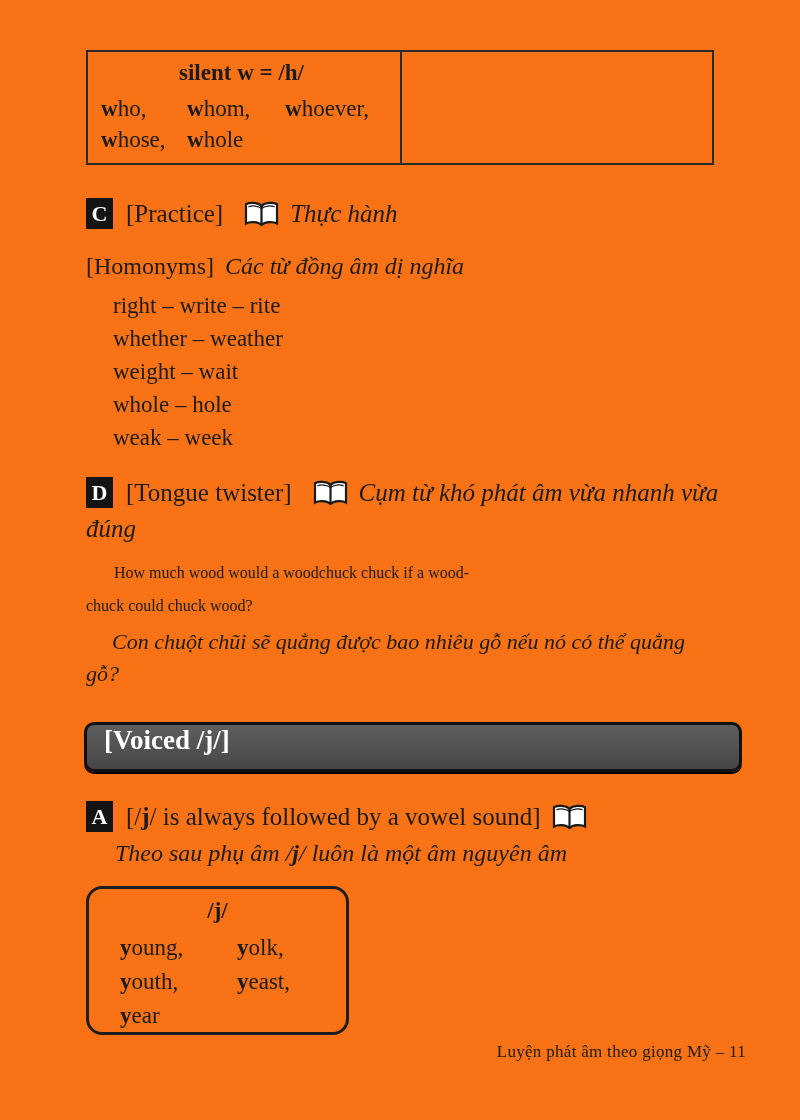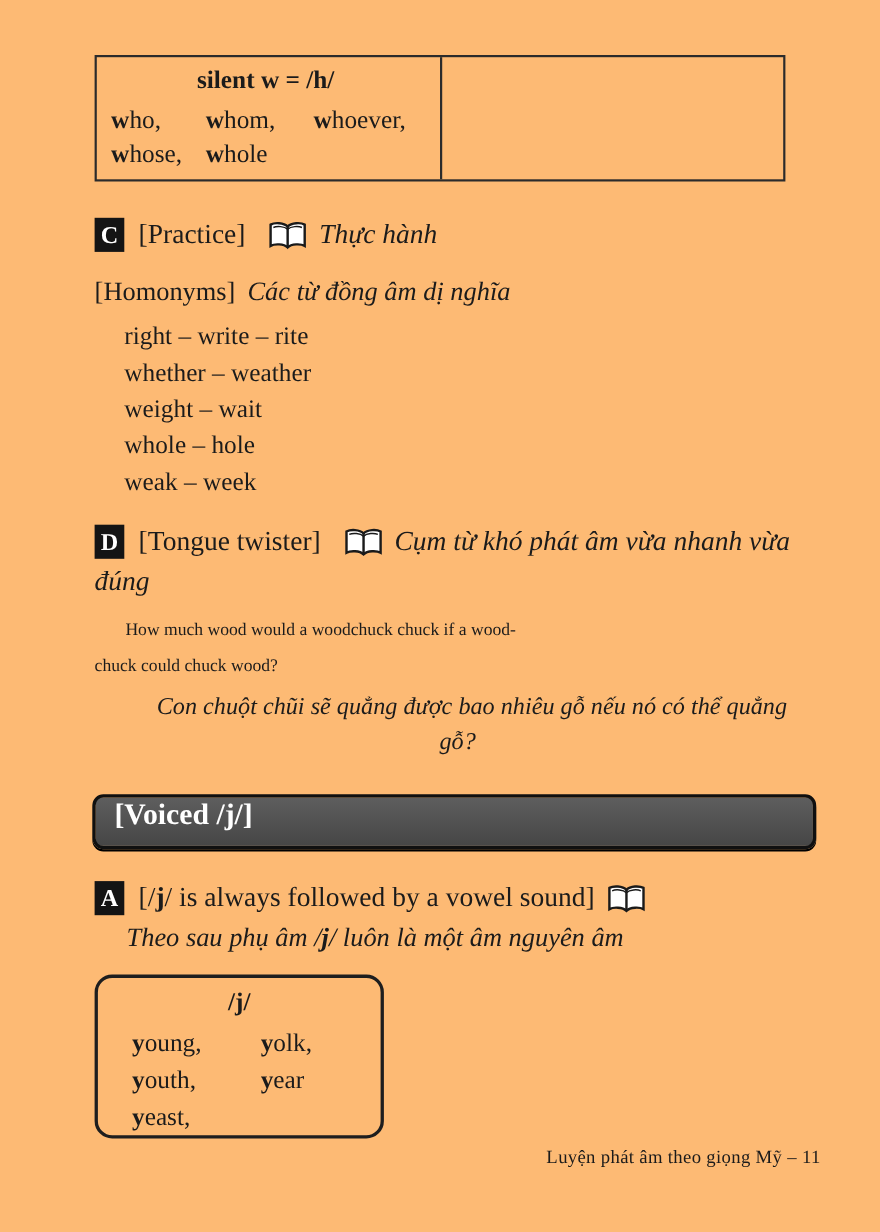--- a/index.html
+++ b/index.html
@@ -2,21 +2,21 @@
 <html><head>
 <meta charset="utf-8">
 <style>
   * { margin:0; padding:0; box-sizing:border-box; }
   html,body { background:#ffffff; }
   body {
     width:800px; height:1120px; position:relative;
     font-family:"Liberation Serif","DejaVu Serif",serif;
     color:#1b1b1b;
   }
-  .page { position:absolute; inset:0; background:#fdba74; overflow:hidden;padding-left:48px; }
+  .page { position:absolute; inset:0; background:#f97316; overflow:hidden;padding-left:48px; }
 
   
   .silent-table {
     position:absolute; left:86px; top:50px; width:628px; height:115px;
     border:2px solid #2b2b2b; display:flex;
   }
   .silent-left { width:314px; border-right:2px solid #2b2b2b; padding:5px 0 0 13px; }
   .silent-right { flex:1; }
   .silent-header { text-align:center; font-weight:bold; font-size:23px; margin:3px 18px 7px 0; }
   .word-row { display:flex; font-size:23px; line-height:31px; }
@@ -43,21 +43,21 @@
   .homonym-list { position:absolute; left:113px; top:289px; font-size:23px; line-height:33px; list-style:none; }
 
   .d-heading { left:86px; top:477px; }
   .d-line2 { position:absolute; left:86px; top:515px; font-size:25px; font-style:italic; }
 
   .twister { position:absolute; left:86px; top:556px; width:655px; font-size:16px; line-height:33px; }
   .twister .line { display:block; }
   .twister .indent { padding-left:28px; }
 
   .translation { position:absolute; left:86px; top:626px; width:660px; font-size:22px; line-height:32px; font-style:italic; }
-  .translation .line { display:block;text-align:center; }
+  .translation .line { display:block; }
   .translation .indent { padding-left:26px; }
 
   
   .banner {
     position:absolute; left:84px; top:722px; width:658px; height:50px;
     background:linear-gradient(#5e5e5e,#464646);
     border:3px solid #101010; border-radius:10px;
     display:flex; justify-content:space-between;
     padding:0 17px; color:#ffffff; font-weight:bold; font-size:27px;
     box-shadow:0 2px 0 #000;
@@ -170,20 +170,20 @@
   <div class="a-subtitle">
     <span>Theo sau phụ âm /</span><b class="lead">j</b><span>/ luôn là một âm nguyên âm</span>
   </div>
 
   <div class="j-box">
     <div class="j-header">/j/</div>
     <div class="j-words">
       <span><b class="lead">y</b><span>oung,</span></span>
       <span><b class="lead">y</b><span>olk,</span></span>
       <span><b class="lead">y</b><span>outh,</span></span>
+      <span><b class="lead">y</b><span>east,</span></span>
       <span><b class="lead">y</b><span>ear</span></span>
-      <span><b class="lead">y</b><span>east,</span></span>
     </div>
   </div>
 
   <div class="footer">Luyện phát âm theo giọng Mỹ – 11</div>
 
 </div>
 
 </body></html>

